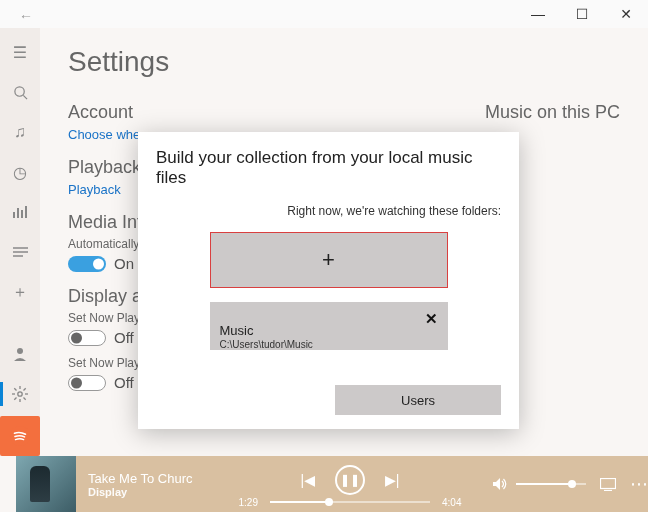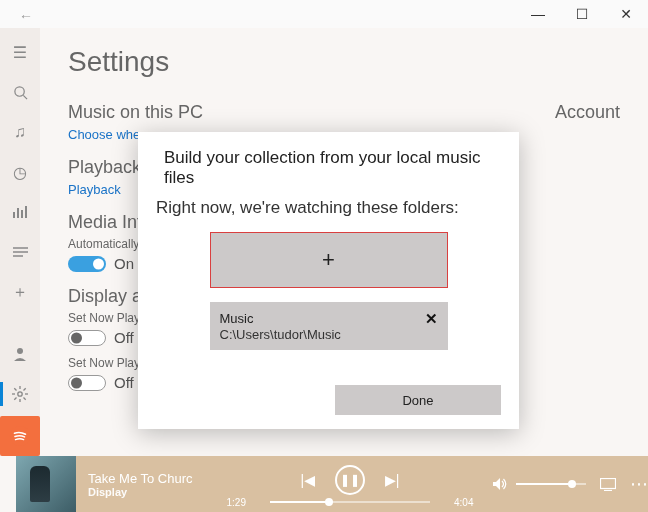--- a/index.html
+++ b/index.html
@@ -22,40 +22,40 @@
   .toggle { display:flex; align-items:center; gap:8px; margin-top:4px; }
   .toggle-sw { width:38px; height:16px; border-radius:10px; position:relative; }
   .toggle-sw.on { background:#3aa0e0; }
   .toggle-sw.off { background:#fff; border:1px solid #999; }
   .toggle-sw::after { content:""; position:absolute; width:11px; height:11px; border-radius:50%; top:50%; transform:translateY(-50%); }
   .toggle-sw.on::after { background:#fff; right:2px; }
   .toggle-sw.off::after { background:#666; left:2px; }
   .toggle-label { font-size:15px; color:#555; }
 
   .overlay { position:absolute; left:138px; top:132px; width:381px; height:297px; background:#fff; box-shadow:0 4px 24px rgba(0,0,0,0.25); padding:16px 18px 14px 18px; }
-  .dlg-title { font-size:17px; color:#222; font-weight:400;margin-left:8px; }
-  .dlg-sub { font-size:17px; color:#333; margin-top:10px; }
+  .dlg-title { font-size:17px; color:#222; font-weight:400; }
+  .dlg-sub { font-size:12px; color:#333; margin-top:16px;text-align:right; }
   .add-tile { margin:14px auto 0 auto; width:238px; height:56px; background:#ccc9c9; border:1px solid #d94040; display:flex; align-items:center; justify-content:center; font-size:22px; color:#222; }
-  .folder-tile { margin:14px auto 0 auto; width:238px; height:48px; background:#ccc9c9; display:flex; align-items:center; padding:0 10px; position:relative; }
+  .folder-tile { margin:14px auto 0 auto; width:238px; height:48px; background:#ccc9c9; display:flex; align-items:flex-end; padding:0 10px; position:relative; }
   .folder-name { font-size:13px; color:#222; }
-  .folder-path { font-size:13px; color:#333; margin-top:1px; }
+  .folder-path { font-size:10px; color:#333; margin-top:1px; }
   .folder-x { position:absolute; right:10px; top:8px; font-size:15px; font-weight:bold; color:#111; }
   .done-btn { position:absolute; right:18px; bottom:14px; width:166px; height:30px; background:#ccc9c9; display:flex; align-items:center; justify-content:center; font-size:13px; color:#222; }
 
   .player { position:absolute; left:16px; bottom:0; width:100%; height:56px; background:#d9c0a1; display:flex; align-items:center; color:#fff; }
   .album { width:60px; height:56px; background:linear-gradient(135deg,#7ea7b0,#3d5d66); position:relative; }
   .album::after { content:""; position:absolute; left:14px; top:10px; width:20px; height:36px; background:linear-gradient(#1c2a30,#2d3d44); border-radius:6px 6px 2px 2px; }
   .trackinfo { margin-left:12px; min-width:120px; }
   .track-title { font-size:13px; font-weight:500; white-space:nowrap; overflow:hidden; text-overflow:ellipsis; width:120px; }
   .track-artist { font-size:11px; font-weight:600; opacity:.95; }
   .controls { flex:1; display:flex; flex-direction:column; align-items:center; }
   .ctrl-row { display:flex; align-items:center; gap:20px; margin-top:4px; }
   .ctrl-ico { color:#fff; font-size:14px; }
   .play-btn { width:30px; height:30px; border:2px solid #fff; border-radius:50%; display:flex; align-items:center; justify-content:center; font-size:12px; }
-  .progress { display:flex; align-items:center; gap:24px; margin-top:2px; font-size:10px; }
+  .progress { display:flex; align-items:center; gap:12px; margin-top:2px; font-size:10px; }
   .pbar { width:160px; height:2px; background:rgba(255,255,255,.5); position:relative; }
   .pbar::before { content:""; position:absolute; left:0; top:0; height:100%; width:37%; background:#fff; }
   .pbar::after { content:""; position:absolute; left:37%; top:50%; width:8px; height:8px; border-radius:50%; background:#fff; transform:translate(-50%,-50%); }
   .rightctrls { display:flex; align-items:center; gap:14px; margin-right:14px; }
   .vol { display:flex; align-items:center; gap:8px; }
   .vbar { width:70px; height:2px; background:rgba(255,255,255,.5); position:relative; }
   .vbar::before { content:""; position:absolute; left:0; top:0; height:100%; width:80%; background:#fff; }
   .vbar::after { content:""; position:absolute; left:80%; top:50%; width:8px; height:8px; border-radius:50%; background:#fff; transform:translate(-50%,-50%); }
   svg { display:block; }
 </style>
@@ -126,22 +126,22 @@
             <path d="M6 9 Q12 7 18 10" stroke="#fff" stroke-width="1.8" fill="none" stroke-linecap="round"></path>
             <path d="M6.5 12.5 Q12 10.5 17 13" stroke="#fff" stroke-width="1.6" fill="none" stroke-linecap="round"></path>
             <path d="M7 16 Q12 14 16 16" stroke="#fff" stroke-width="1.4" fill="none" stroke-linecap="round"></path>
           </svg>
       </div>
     </div>
 
     <div class="content">
       <h1>Settings</h1>
       <div class="row">
+        <h2>Account</h2>
         <h2>Music on this PC</h2>
-        <h2>Account</h2>
       </div>
       <span class="link">Choose where </span>
 
       <div class="section">
         <h2>Playback</h2>
         <span class="link">Playback</span>
       </div>
 
       <div class="section">
         <h2>Media Inf</h2>
@@ -174,21 +174,21 @@
     <div class="add-tile">
       <span>+</span>
     </div>
     <div class="folder-tile">
       <div>
         <div class="folder-name">Music</div>
         <div class="folder-path">C:\Users\tudor\Music</div>
       </div>
       <div class="folder-x">✕</div>
     </div>
-    <div class="done-btn">Done</div>
+    <div class="done-btn">Users</div>
   </div>
 
   <div class="player">
     <div class="album"></div>
     <div class="trackinfo">
       <div class="track-title">Take Me To Churc</div>
       <div class="track-artist">Display</div>
     </div>
     <div class="controls">
       <div class="ctrl-row">

